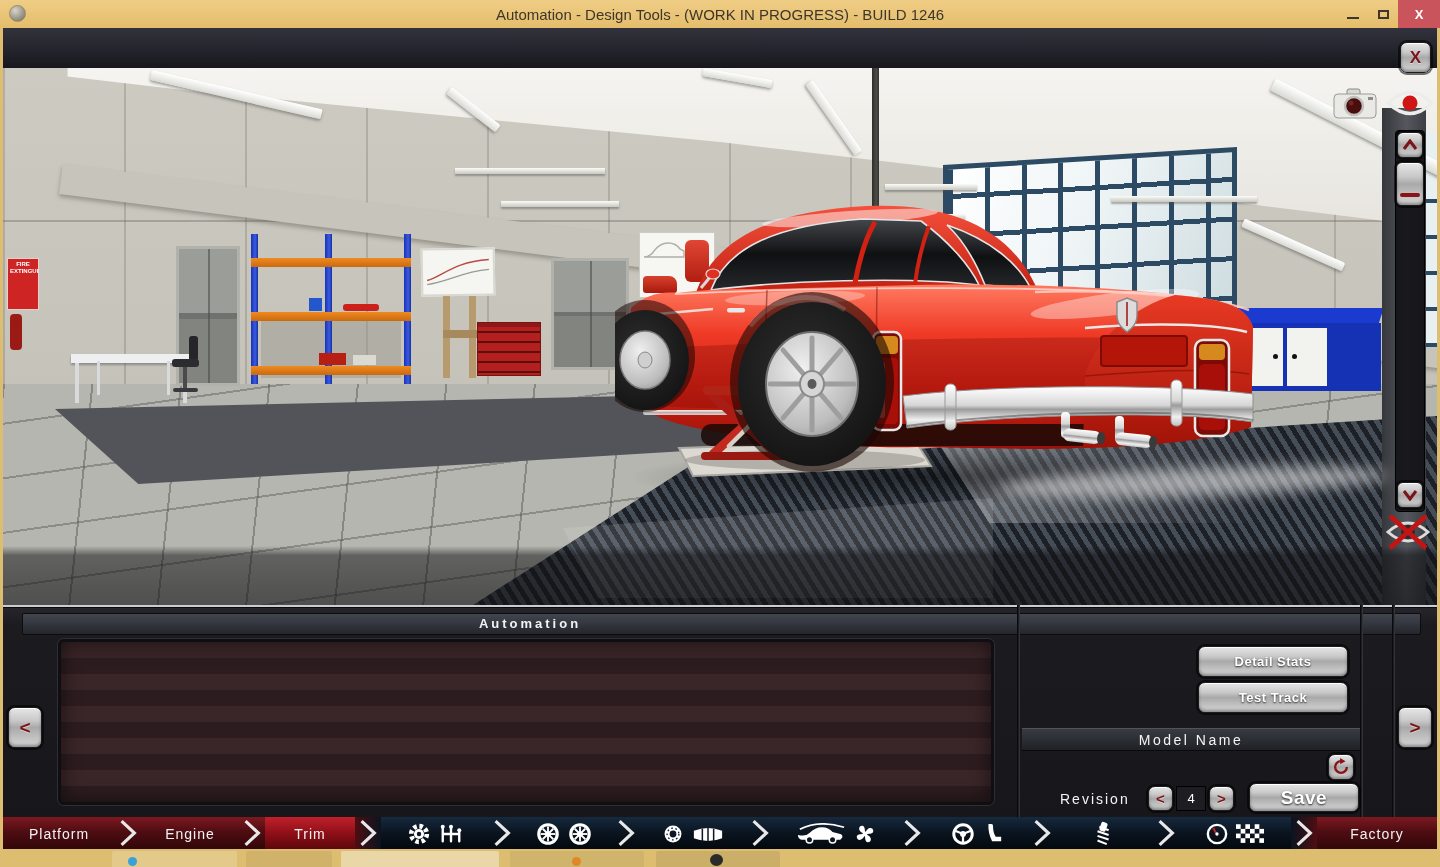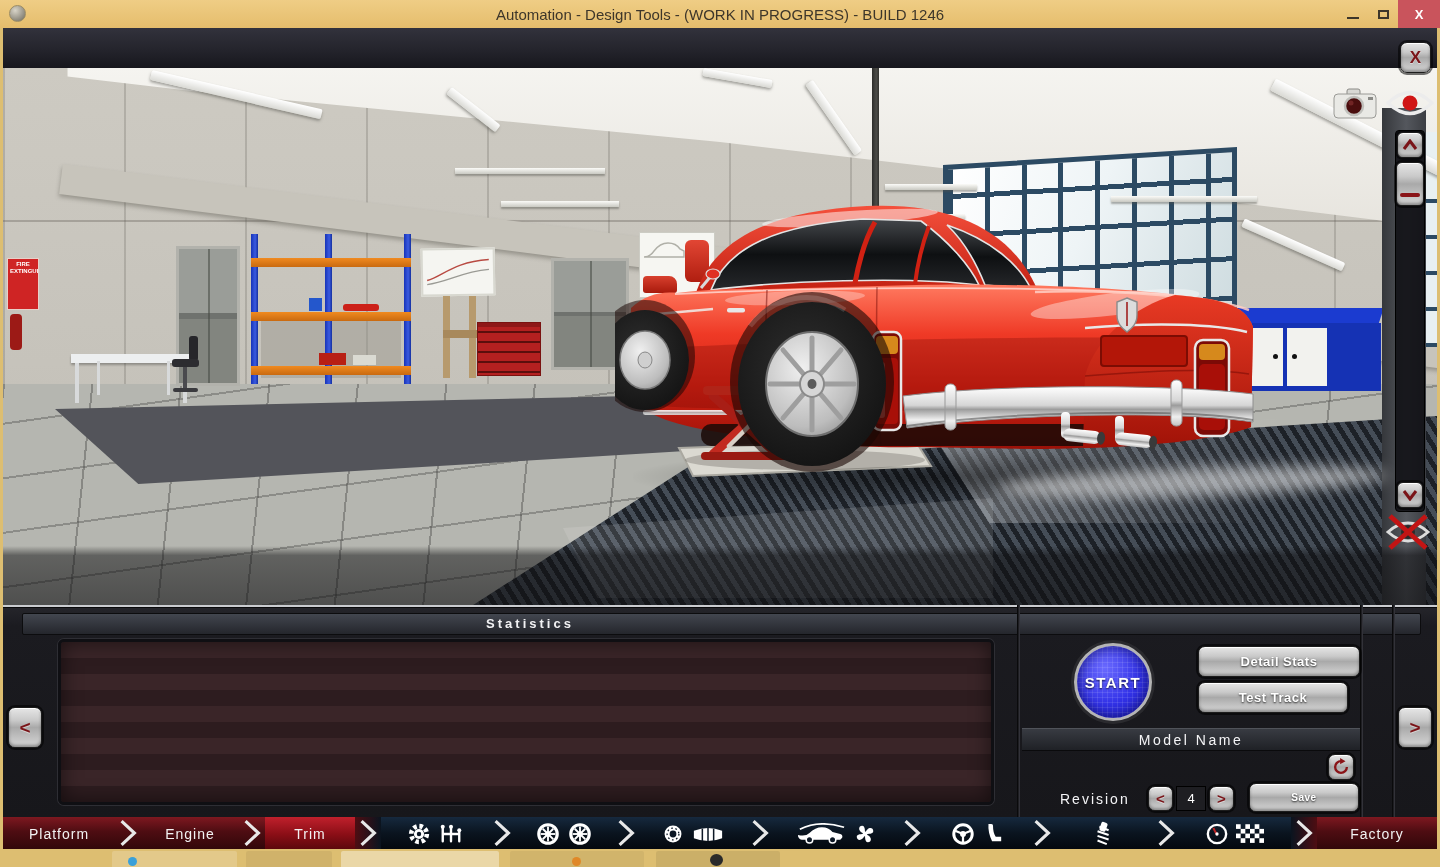--- a/index.html
+++ b/index.html
@@ -170,37 +170,37 @@
 
   #start-btn { position:absolute; left:1071px; top:38px; width:78px; height:78px; border-radius:50%;
     border:3px solid #b4b4b4; box-shadow:0 0 0 3px #2a2a2e, inset 0 0 14px rgba(0,0,40,.6);
     display:flex; align-items:center; justify-content:center; cursor:pointer;
     background-image:
       repeating-linear-gradient(0deg, rgba(255,255,255,.10) 0 1px, rgba(0,0,0,0) 1px 5px),
       repeating-linear-gradient(90deg, rgba(255,255,255,.10) 0 1px, rgba(0,0,0,0) 1px 5px),
       radial-gradient(circle at 38% 30%, #6a6aff, #3232e8 55%, #1d1dc0 100%); }
   #start-label { color:#fff; font-size:15px; font-weight:600; letter-spacing:1.5px; text-shadow:0 1px 2px rgba(0,0,20,.8); }
 
-  #detail-btn { position:absolute; left:1195px; top:41px; width:162px; height:31px; }
+  #detail-btn { position:absolute; left:1195px; top:41px; width:150px; height:31px; }
   #test-btn { position:absolute; left:1195px; top:77px; width:150px; height:31px; }
   #model-bar { position:absolute; left:1019px; top:123px; width:338px; height:23px;
     background:linear-gradient(180deg,#383b42,#1f2126); border-top:1px solid #50535a; border-bottom:1px solid #0a0a0c;
     display:flex; align-items:center; justify-content:center; }
   #model-label { color:#f4f4f6; font-size:14px; letter-spacing:2.5px; }
   #name-field { position:absolute; left:1055px; top:150px; width:268px; height:25px; background:#232327;
     border:1px solid #000; box-shadow:0 0 0 1px #4a4a52; color:#fff; font-size:14px; letter-spacing:2px;
     text-align:center; font-family:"Liberation Sans", sans-serif; }
   #refresh-btn { position:absolute; left:1325px; top:149px; width:26px; height:26px; }
   #revision-label { position:absolute; left:1057px; top:186px; color:#f4f4f6; font-size:14px; letter-spacing:2px; }
   #rev-prev { position:absolute; left:1145px; top:181px; width:25px; height:25px; font-size:15px; }
   #rev-value { position:absolute; left:1173px; top:181px; width:30px; height:25px; background:#1e1e22;
     border:1px solid #000; color:#fff; font-size:13px; display:flex; align-items:center; justify-content:center; }
   #rev-next { position:absolute; left:1206px; top:181px; width:25px; height:25px; font-size:15px; }
   #save-btn { position:absolute; left:1246px; top:178px; width:110px; height:29px; }
-  #save-btn .metal-label { font-size:10px; }
+  #save-btn .metal-label { font-size:19px; }
   #panel-prev { position:absolute; left:5px; top:102px; width:34px; height:41px; }
   #panel-next { position:absolute; left:1395px; top:102px; width:34px; height:41px; }
 
   
   #tab-bar { position:absolute; left:3px; top:817px; width:1434px; height:32px; display:flex; z-index:7;
     box-shadow:inset 0 2px 0 rgba(214,218,222,.9), inset 0 3px 0 rgba(0,0,0,.6); }
   .tab { height:100%; display:flex; align-items:center; justify-content:center; gap:8px;
     color:#f2f2f2; font-size:14px; letter-spacing:1px; cursor:pointer; padding-top:2px; }
   .tab-red { background:linear-gradient(180deg,#7e1820 0%,#4e0d12 45%,#320709 100%); }
   .tab-active { background:linear-gradient(180deg,#c0202c 0%,#8a0e16 55%,#5c070c 100%); }
@@ -499,30 +499,27 @@
         <path d="M6 20 Q26 2 46 20 Q26 38 6 20Z" fill="none" stroke="#dcdcdc" stroke-width="3"></path>
         <circle cx="26" cy="20" r="7" fill="#2a2a2a"></circle>
         <line x1="8" y1="4" x2="44" y2="36" stroke="#c21414" stroke-width="5"></line>
         <line x1="44" y1="4" x2="8" y2="36" stroke="#c21414" stroke-width="5"></line>
       </svg>
     </div>
   </div>
 
   <div id="bottom-panel">
     <div id="stats-header"></div>
-    <div id="stats-title">Statistics</div>
+    <div id="stats-title">Automation</div>
     <div id="stats-box"></div>
 
     <div class="vdivider" style="left:1014px;"></div>
     <div class="vdivider" style="left:1357px;"></div>
     <div class="vdivider" style="left:1389px;"></div>
 
-    <div id="start-btn">
-      <span id="start-label">START</span>
-    </div>
     <div id="detail-btn" class="metal">
       <span class="metal-label">Detail Stats</span>
     </div>
     <div id="test-btn" class="metal">
       <span class="metal-label">Test Track</span>
     </div>
 
     <div id="model-bar">
       <span id="model-label">Model Name</span>
     </div>

